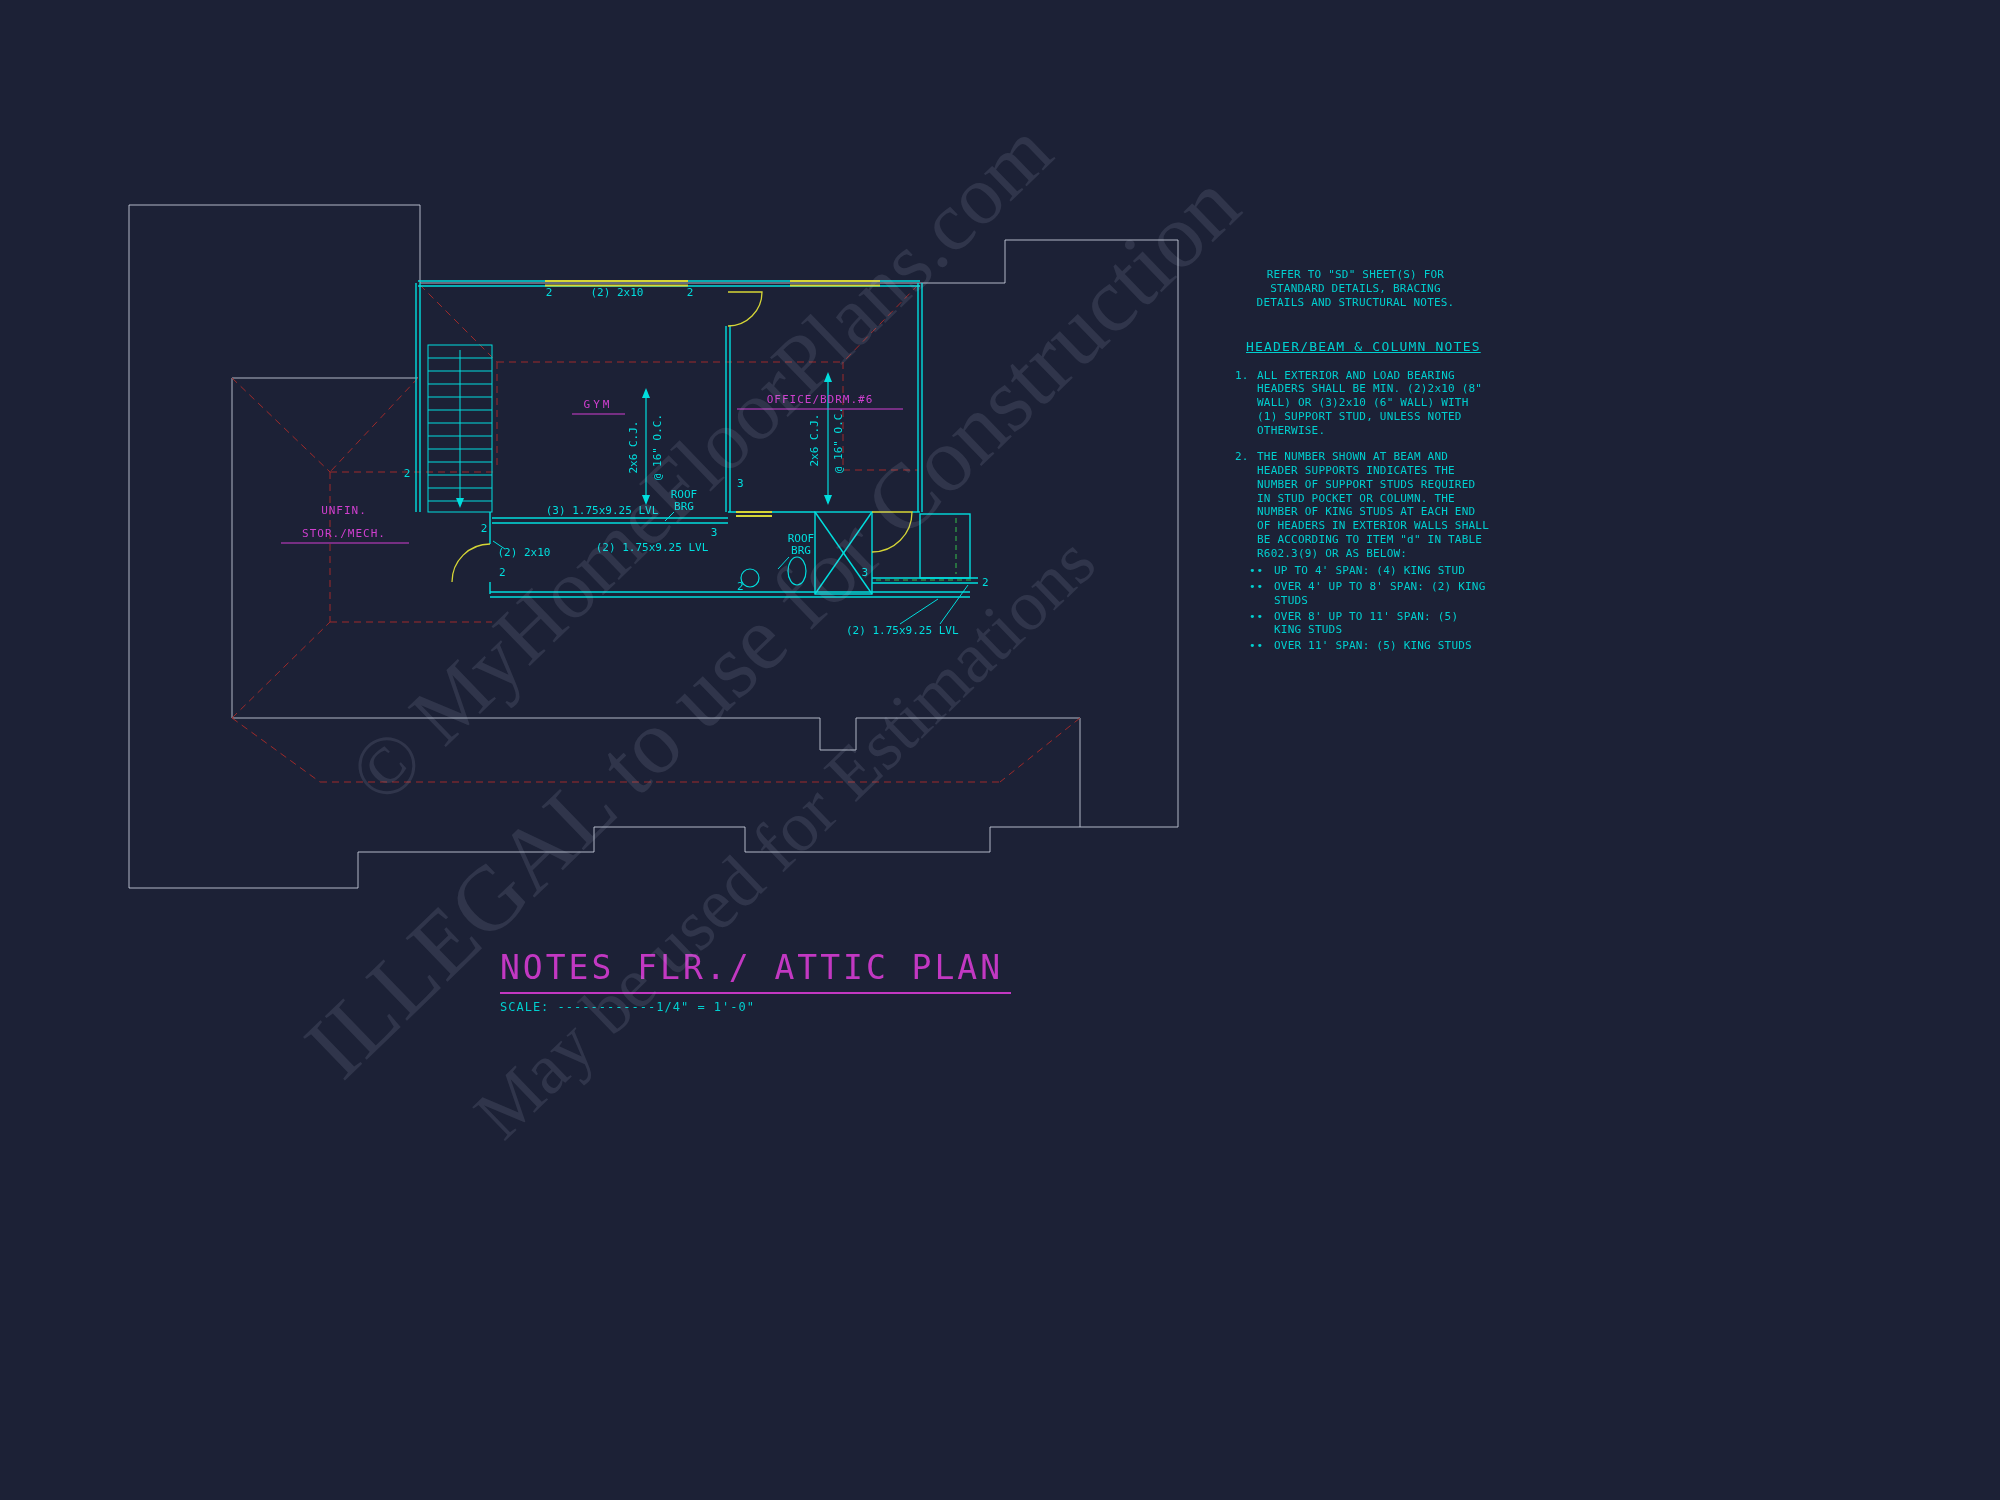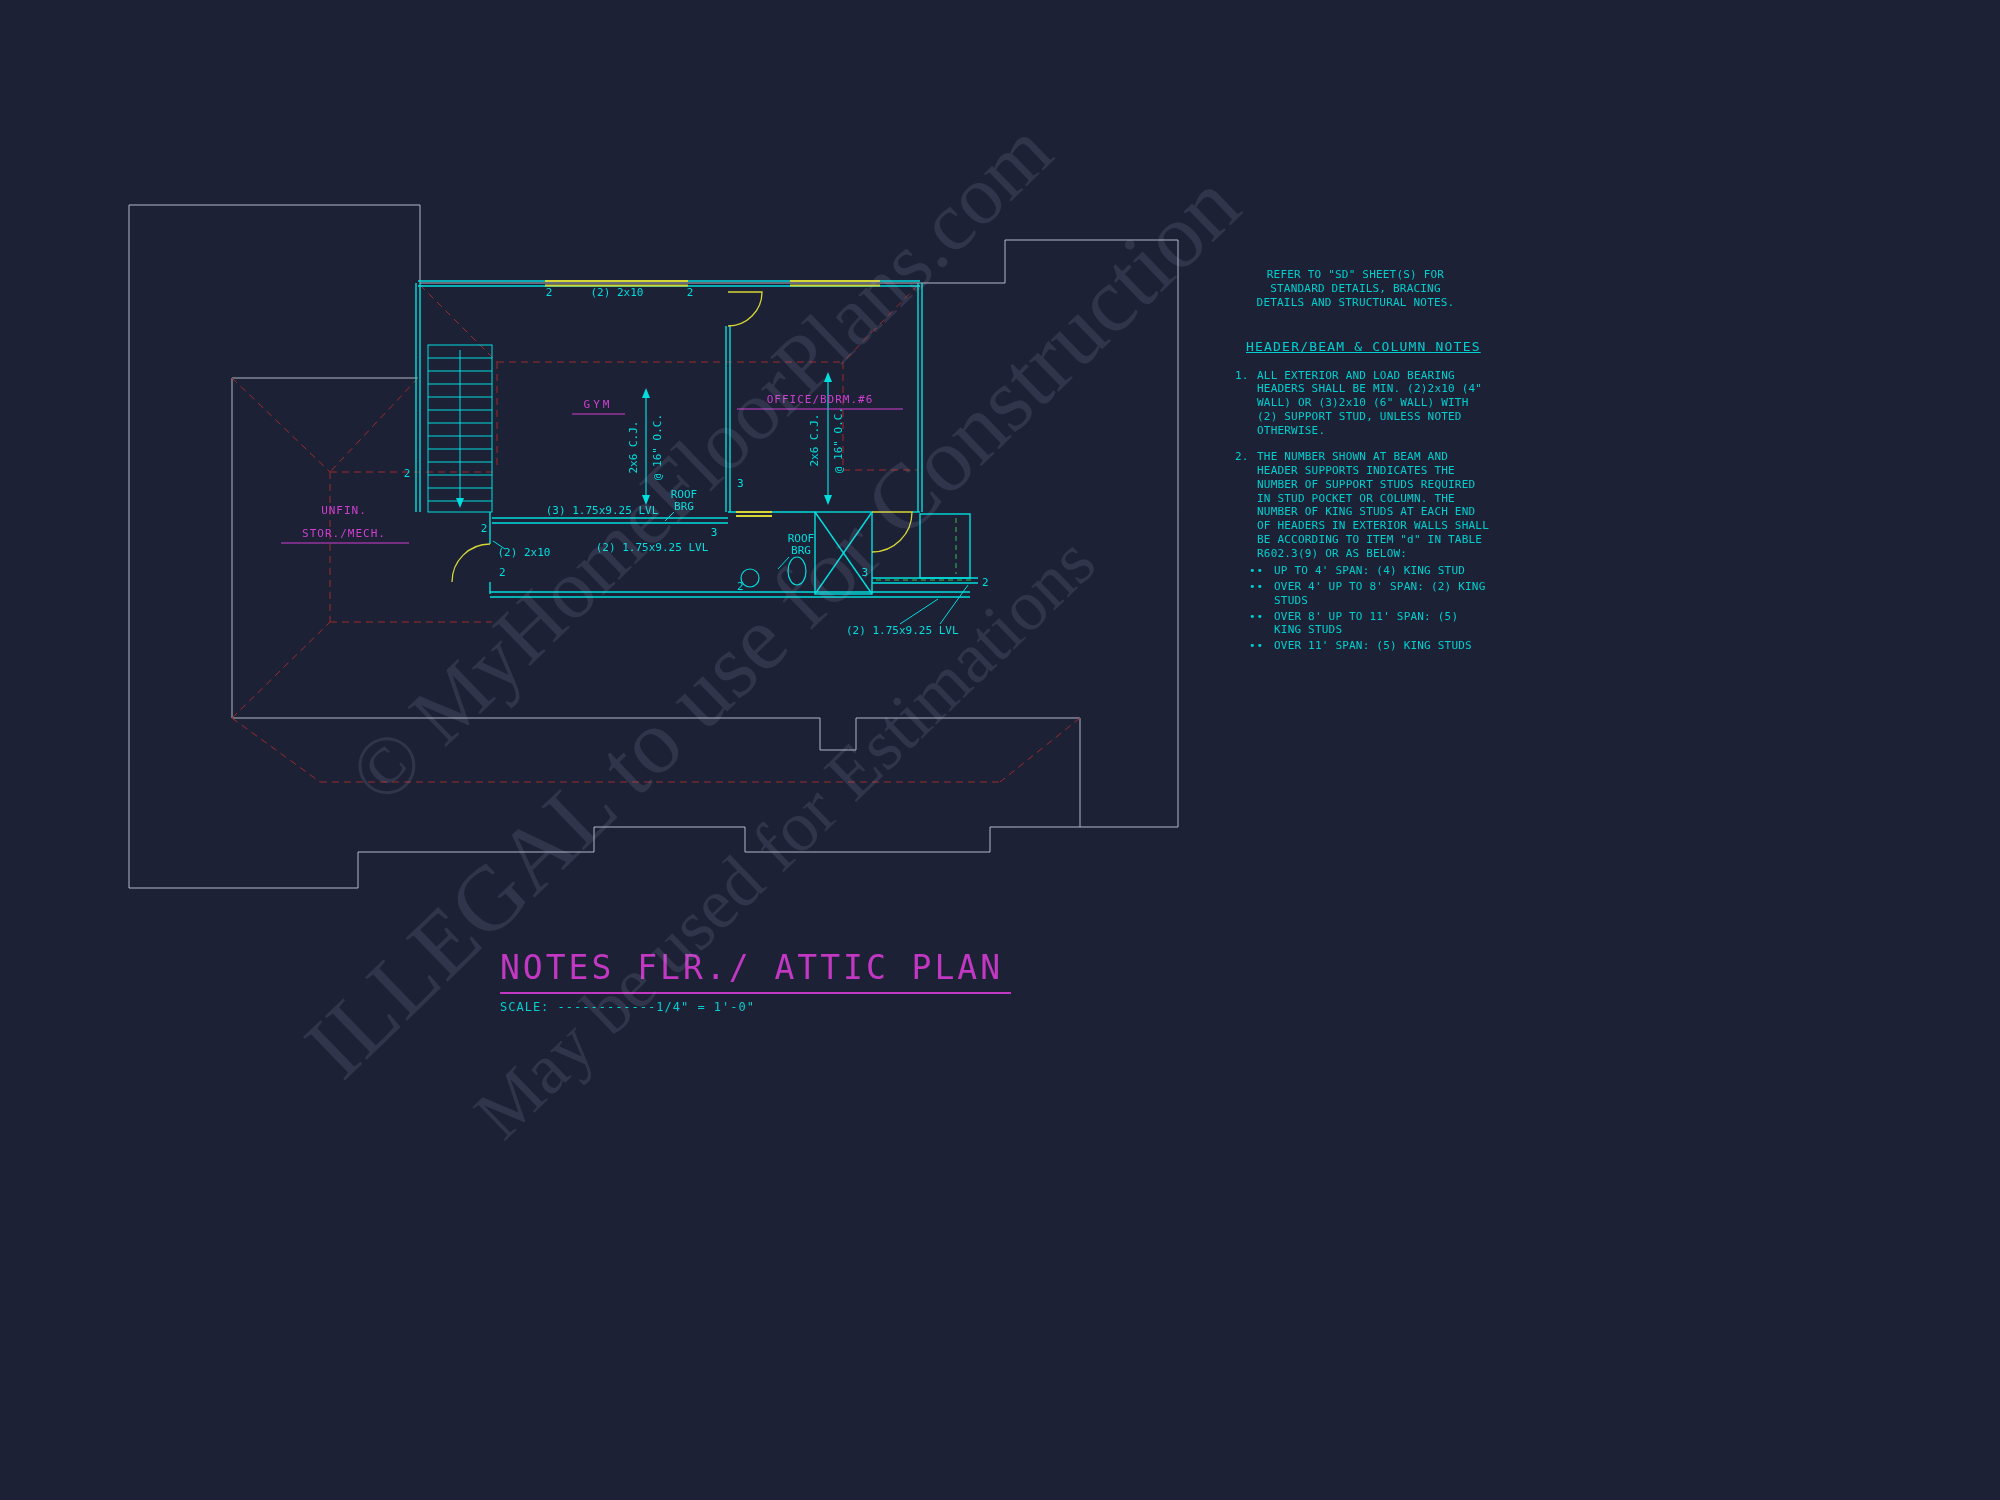--- a/index.html
+++ b/index.html
@@ -188,21 +188,21 @@
     <text x="344" y="537" text-anchor="middle" class="mg" font-size="19" letter-spacing="1">STOR./MECH.</text>
     <line x1="281" y1="543" x2="409" y2="543" stroke="#cf3fcf" stroke-width="1.2"></line>
   </g>
 </svg>
 
 <div class="notes">
   <div class="notes-intro">REFER TO "SD"  SHEET(S) FOR STANDARD DETAILS, BRACING DETAILS AND STRUCTURAL NOTES.</div>
   <div class="notes-heading">HEADER/BEAM &amp; COLUMN NOTES</div>
   <div class="note-item">
     <div class="note-num">1.</div>
-    <div class="note-text">ALL EXTERIOR AND LOAD BEARING HEADERS SHALL BE MIN. (2)2x10 (4" WALL) OR (3)2x10 (6" WALL) WITH (2) SUPPORT STUD, UNLESS NOTED OTHERWISE.</div>
+    <div class="note-text">ALL EXTERIOR AND LOAD BEARING HEADERS SHALL BE MIN. (2)2x10 (8" WALL) OR (3)2x10 (6" WALL) WITH (1) SUPPORT STUD, UNLESS NOTED OTHERWISE.</div>
   </div>
   <div class="note-item">
     <div class="note-num">2.</div>
     <div class="note-text">THE NUMBER SHOWN AT BEAM AND HEADER SUPPORTS INDICATES THE NUMBER OF SUPPORT STUDS REQUIRED IN STUD POCKET OR COLUMN. THE NUMBER OF KING STUDS AT EACH END OF HEADERS IN EXTERIOR WALLS SHALL BE ACCORDING TO ITEM "d" IN TABLE R602.3(9) OR AS BELOW:</div>
   </div>
   <div class="bullet-list">
     <div class="bullet-row">
       <div class="bullet-marker">••</div>
       <div>UP TO 4' SPAN: (4) KING STUD</div>
     </div>

